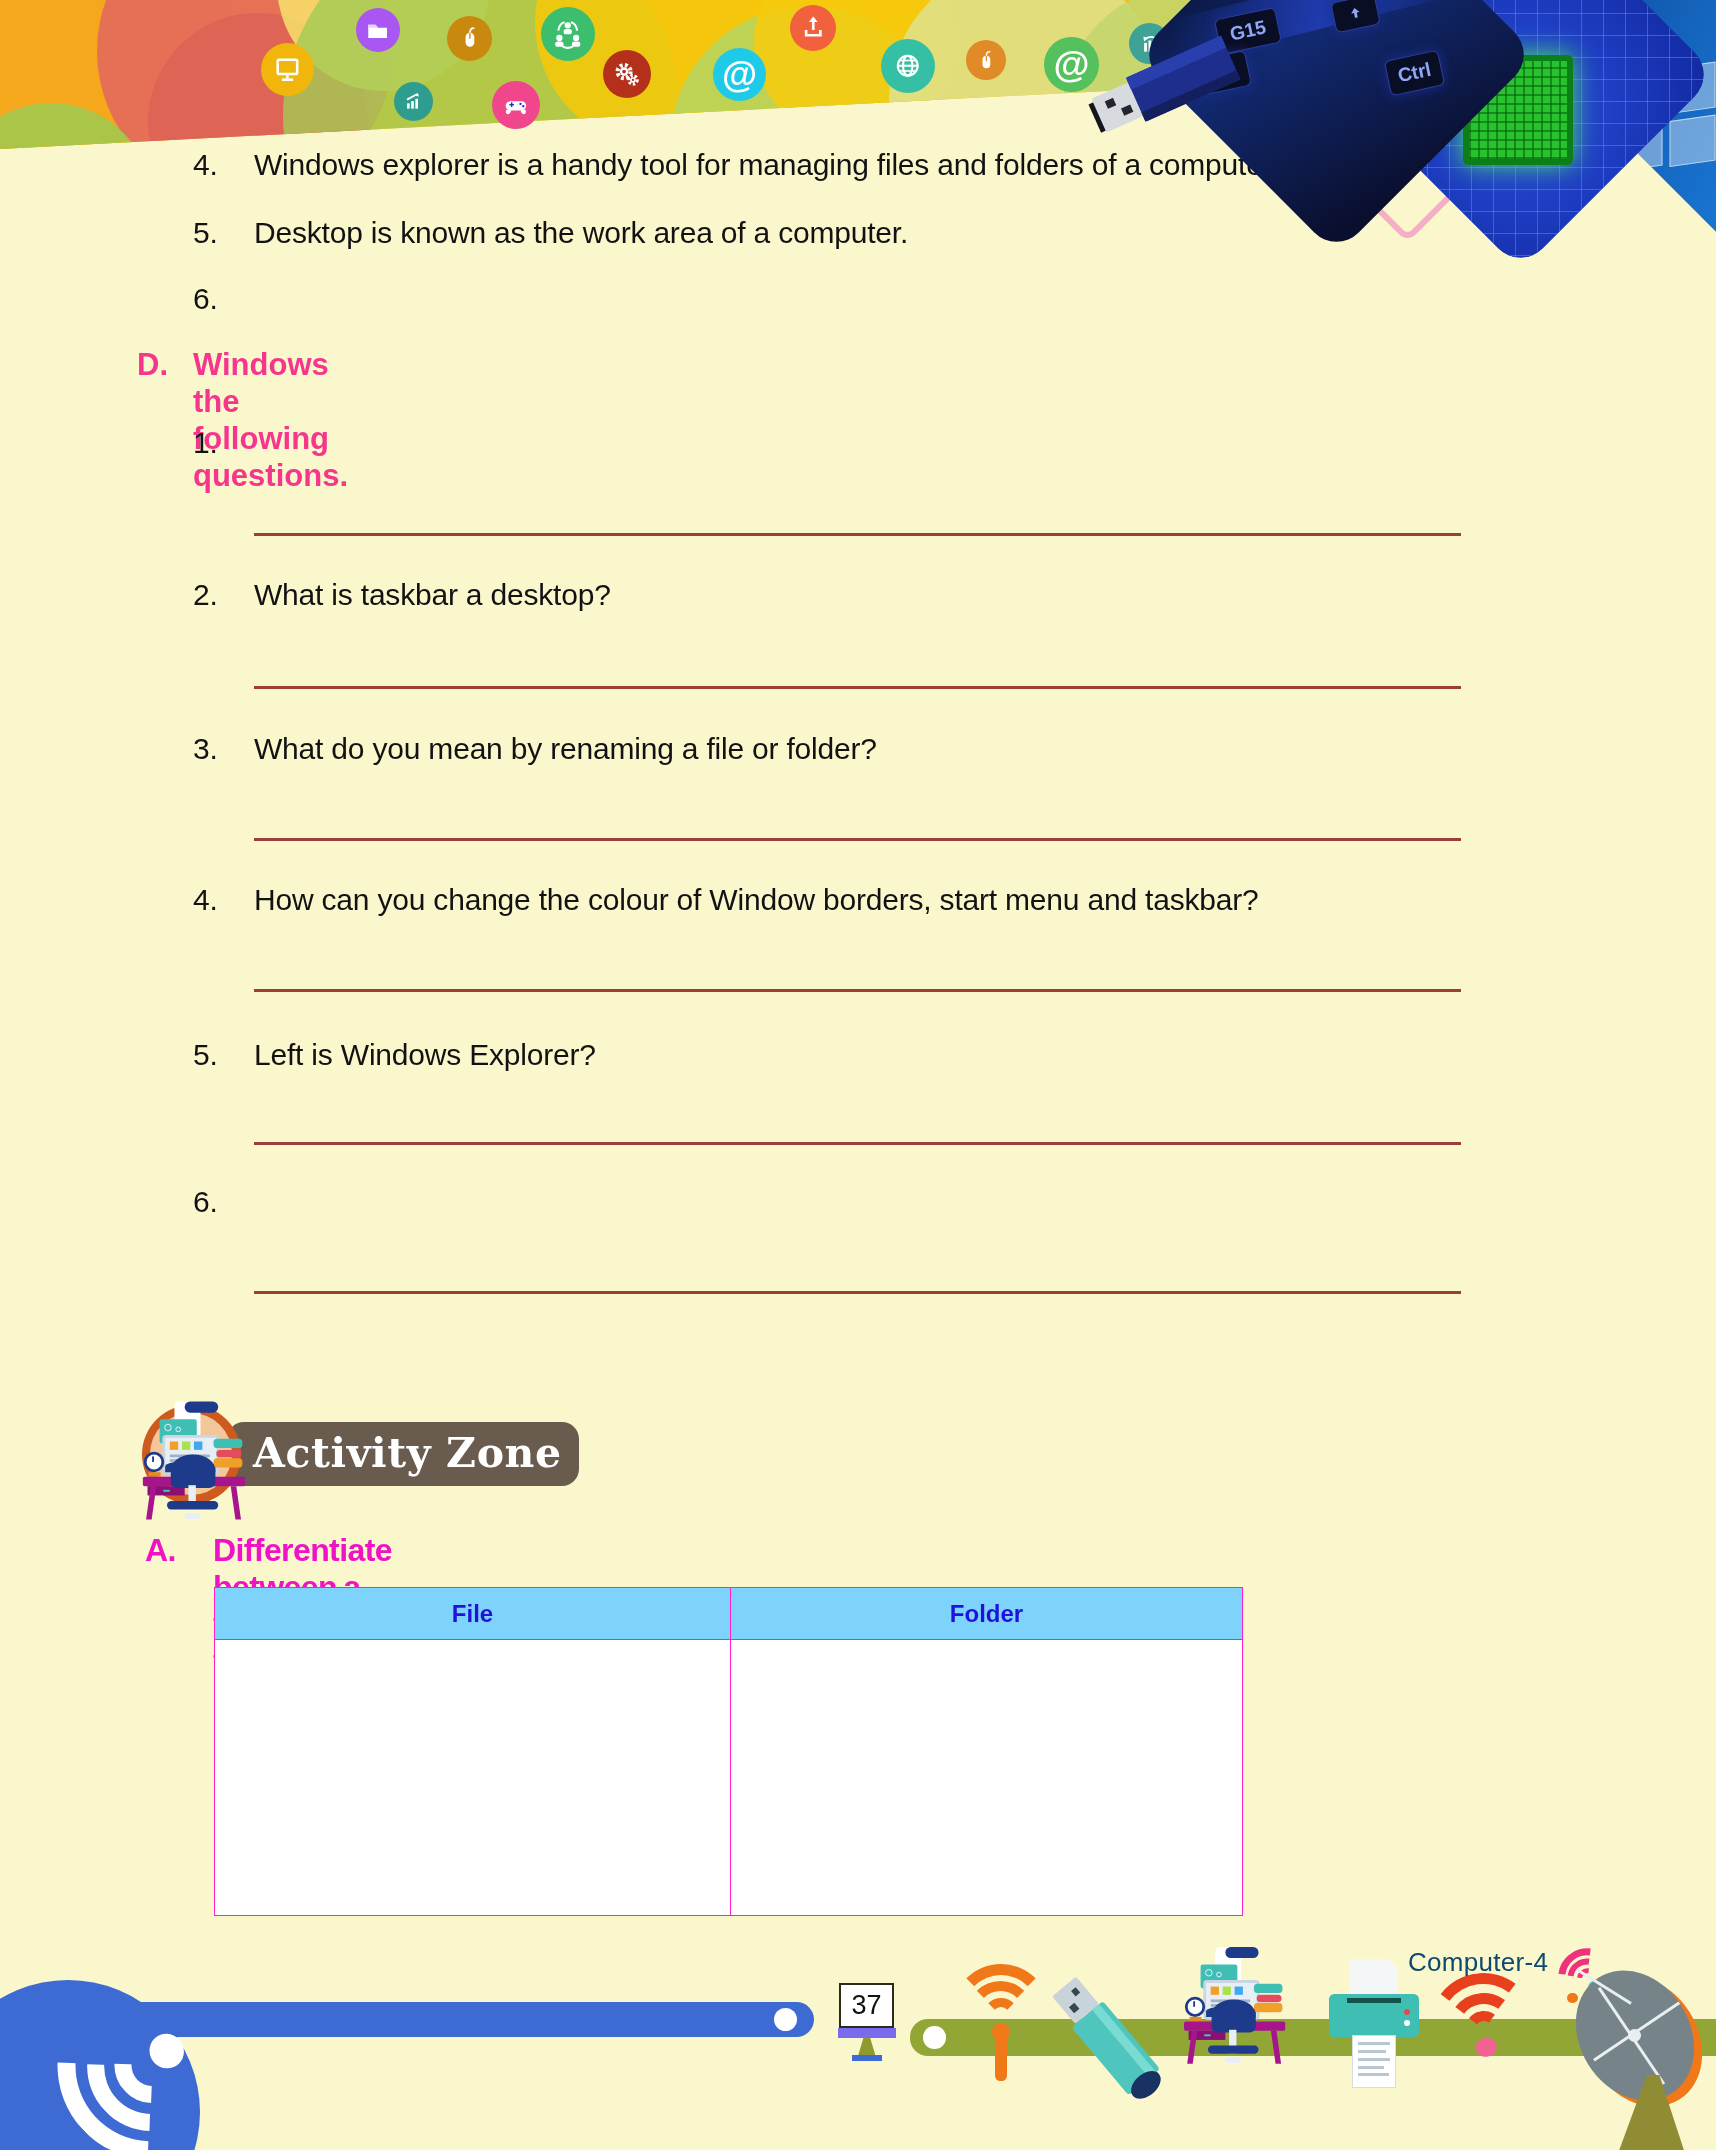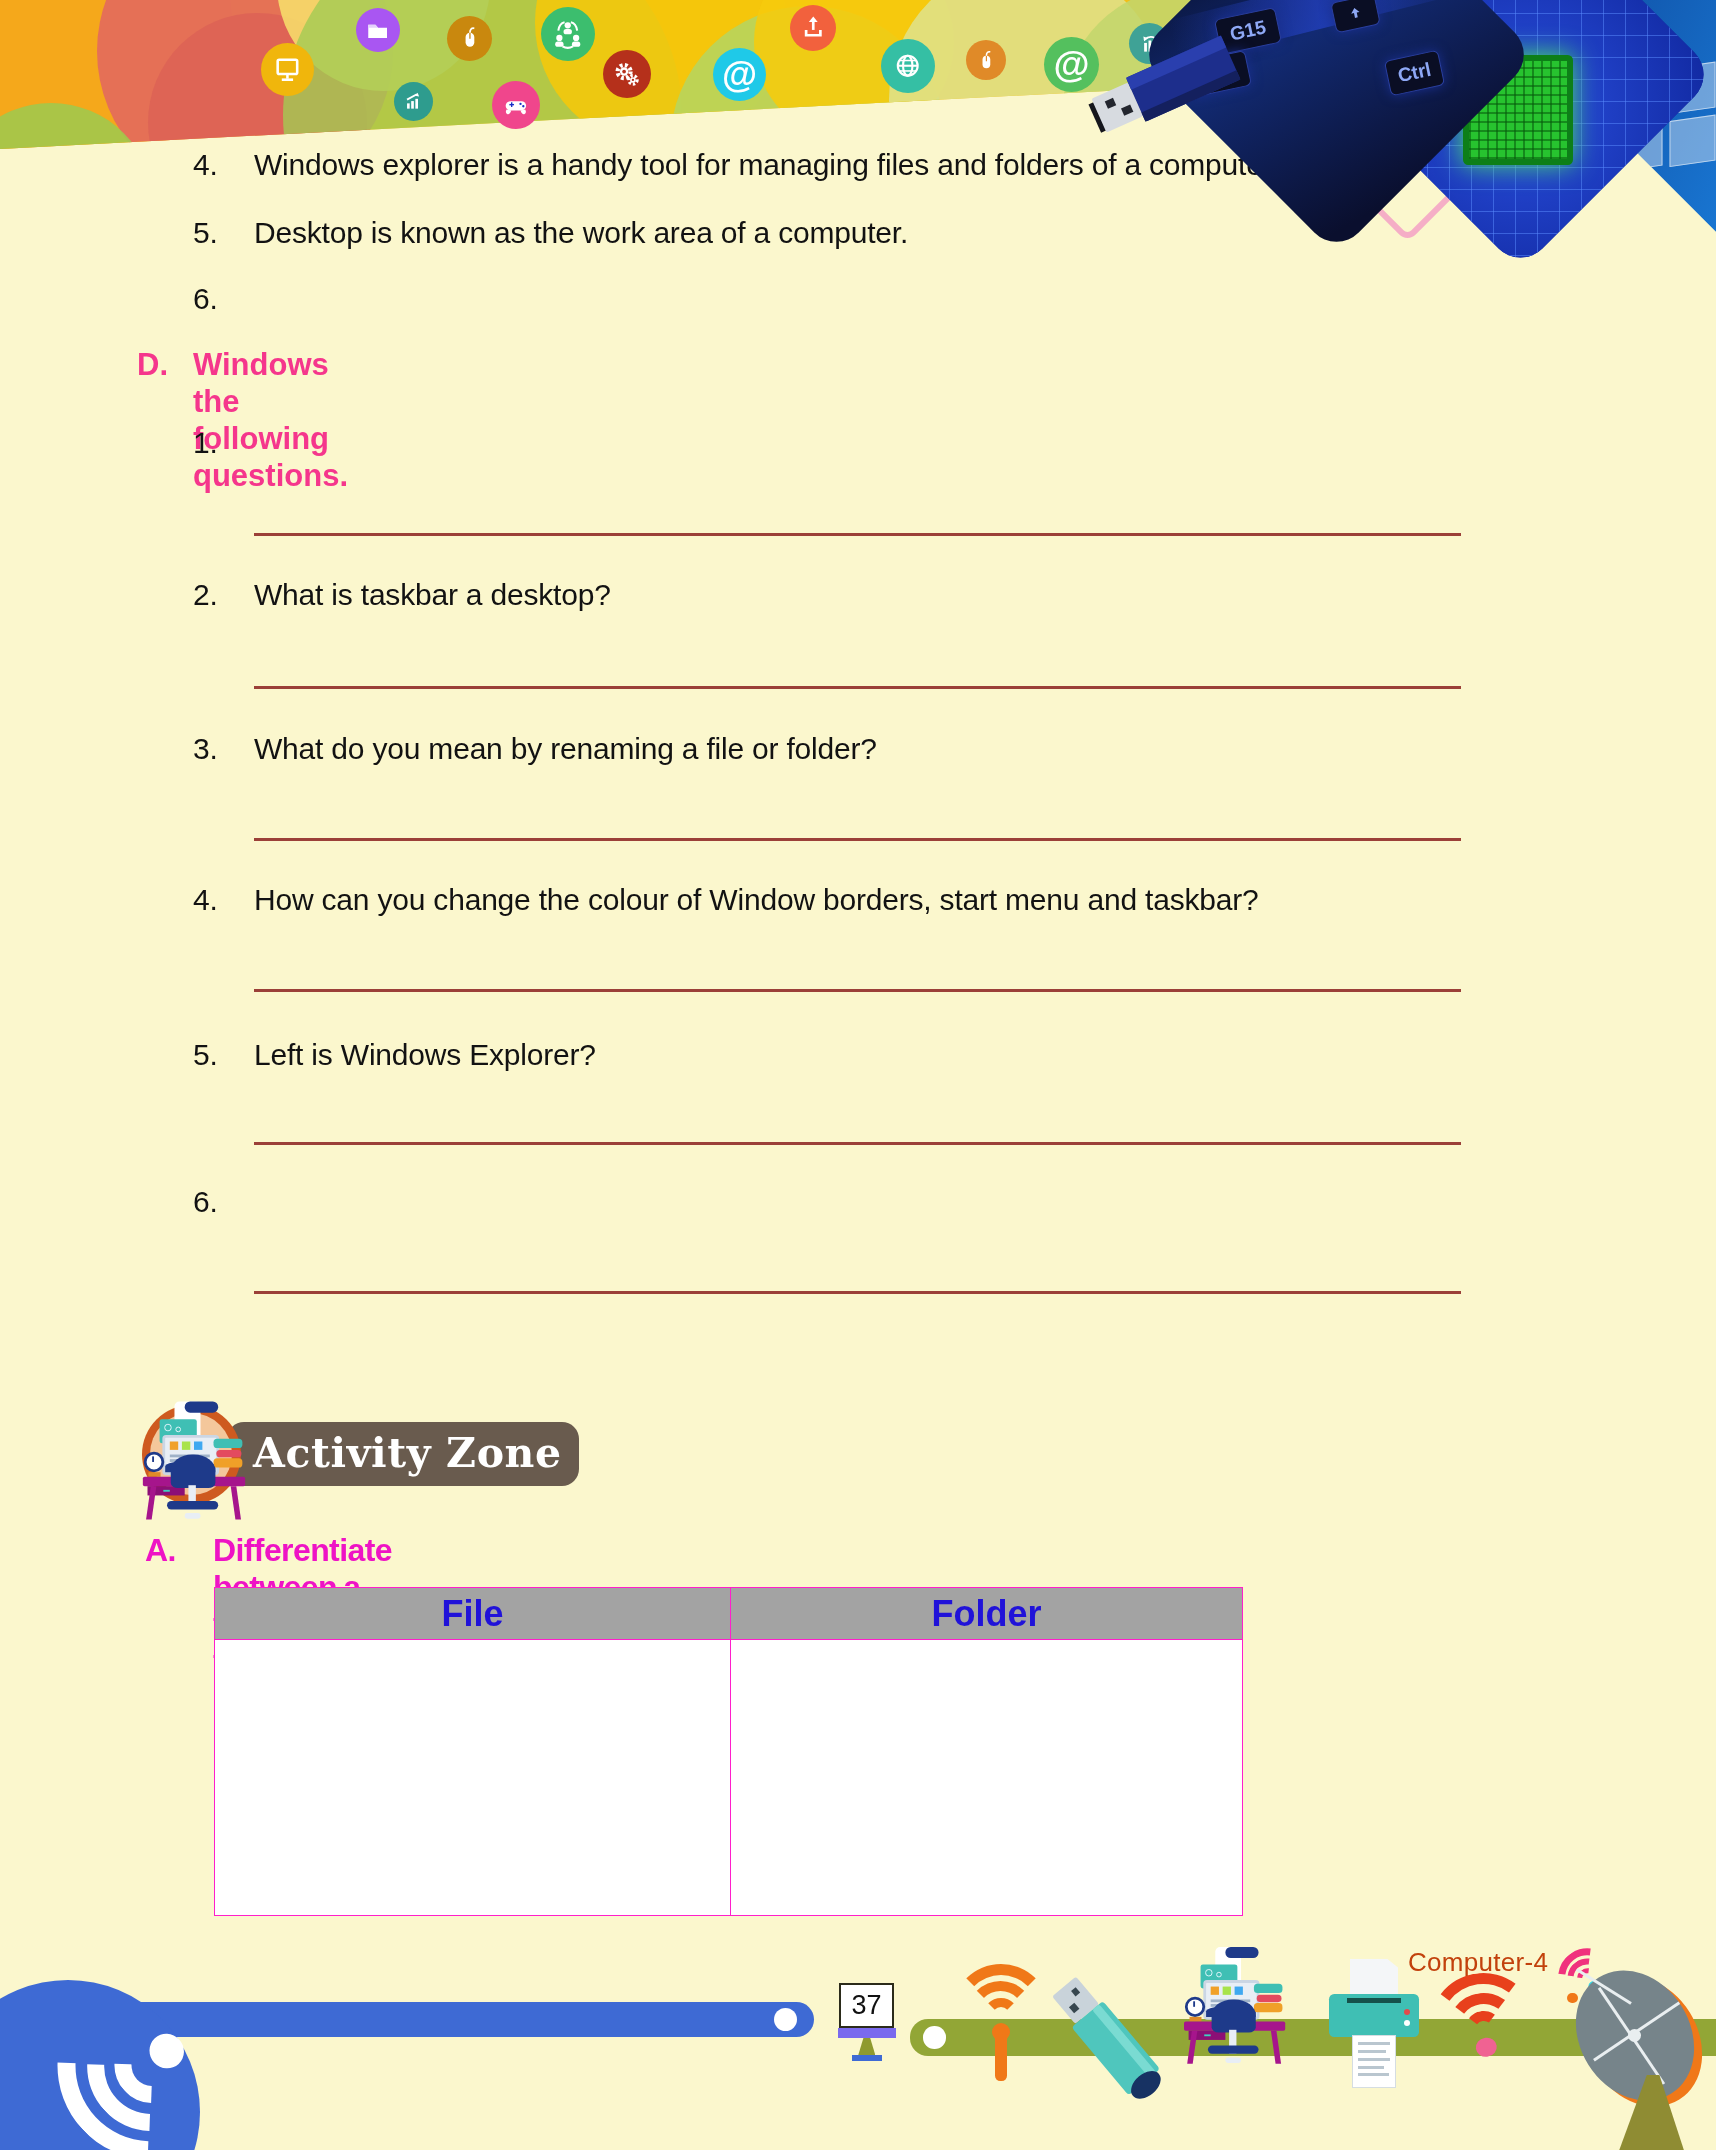--- a/index.html
+++ b/index.html
@@ -81,39 +81,39 @@
   .desk .drawer::after { content:""; position:absolute; left:17px; top:3.9px; width:6.4px; height:2.6px; background:#3fd0c0; }
   .desk .leg { position:absolute; top:91px; width:6.4px; height:36px; background:#A6158C; }
   .desk .chair-back { position:absolute; left:30px; top:57px; width:48px; height:36px; background:#1E3A8A; border-radius:48% 48% 16% 16%; }
   .desk .chair-col { position:absolute; left:49px; top:90px; width:8.4px; height:26px; background:#e8eef5; }
   .desk .chair-seat { position:absolute; left:26px; top:107px; width:55px; height:9px; background:#1E3A8A; border-radius:4.5px; }
   .desk .chair-foot { position:absolute; left:45px; top:120px; width:17px; height:6.4px; background:#e8eef5; border-radius:2.6px; }
   
   .fz-table { position:absolute; left:214px; top:1587px; width:1028px; height:329px;
     border-collapse:collapse; table-layout:fixed; }
   .fz-table th, .fz-table td { border:1.9px solid #FF1ECB; }
-  .fz-table th { height:52px; background:#a3a3a3; color:#2012D9; font-size:36px; font-weight:bold; }
+  .fz-table th { height:52px; background:#7dd3fc; color:#2012D9; font-size:24px; font-weight:bold; }
   .fz-table td { background:#fff; }
   
   .blue-bar { position:absolute; left:39px; top:2002px; width:775px; height:35px; background:#3E6AD4; border-radius:0 18px 18px 0; }
   .blue-bar .dot { position:absolute; right:17px; top:6.4px; width:23px; height:23px; background:#fff; border-radius:50%; }
   .blue-circle { position:absolute; left:-64px; top:1980px; width:264px; height:264px; border-radius:50%; background:#3E6AD4; }
   .green-bar { position:absolute; left:910px; top:2019px; width:807px; height:37px; background:#92A636; border-radius:18px 0 0 18px; }
   .green-bar .dot { position:absolute; left:13px; top:7px; width:22.6px; height:22.6px; background:#fff; border-radius:50%; }
   .pagenum-monitor { position:absolute; left:839px; top:1983px; width:55px; height:82px; }
   .pagenum-screen { position:absolute; left:0; top:0; width:55px; height:45px; background:#fff; border:2.6px solid #2b2b1a;
     text-align:center; font-size:27px; line-height:41px; color:#111; }
   .pagenum-strip { position:absolute; left:-1.3px; top:45px; width:58px; height:10.3px; background:#7A6AEE; }
   .pagenum-stand { position:absolute; left:19.3px; top:55px; width:17px; height:17px; background:#8F9A2E; clip-path:polygon(30% 0,70% 0,100% 100%,0 100%); }
   .pagenum-base { position:absolute; left:13px; top:72px; width:30px; height:5.8px; background:#3E6AD4; }
   
   .wifi { position:absolute; }
   .wifi .arc { position:absolute; border-style:solid; border-color:transparent; border-radius:50%; }
   .wifi .src { position:absolute; border-radius:50%; }
-  .computer4 { position:absolute; left:1408px; top:1947px; font-size:26px; color:#c2410c; letter-spacing:0.3px; }
+  .computer4 { position:absolute; left:1408px; top:1947px; font-size:26px; color:#0c4a6e; letter-spacing:0.3px; }
   
   .printer { position:absolute; left:1329px; top:1959px; width:90px; height:129px; }
   .printer .sheet { position:absolute; left:21px; top:0; width:48px; height:39px; background:#f4f6f8; clip-path:polygon(0 0,78% 0,100% 22%,100% 100%,0 100%); }
   .printer .body { position:absolute; left:0; top:35px; width:90px; height:43px; background:#3FBFB4; border-radius:5.2px; }
   .printer .slot { position:absolute; left:18px; top:39px; width:54px; height:4.5px; background:#15514b; }
   .printer .btn1 { position:absolute; left:75px; top:50px; width:6.4px; height:6.4px; border-radius:50%; background:#e34b4b; }
   .printer .btn2 { position:absolute; left:75px; top:61px; width:6.4px; height:6.4px; border-radius:50%; background:#fff; }
   .printer .out { position:absolute; left:23px; top:76px; width:44px; height:53px; background:#fff; border:0.6px solid #d5dde2; }
   .printer .out i { position:absolute; left:5.2px; height:2.6px; background:#b9c6cf; }
   

